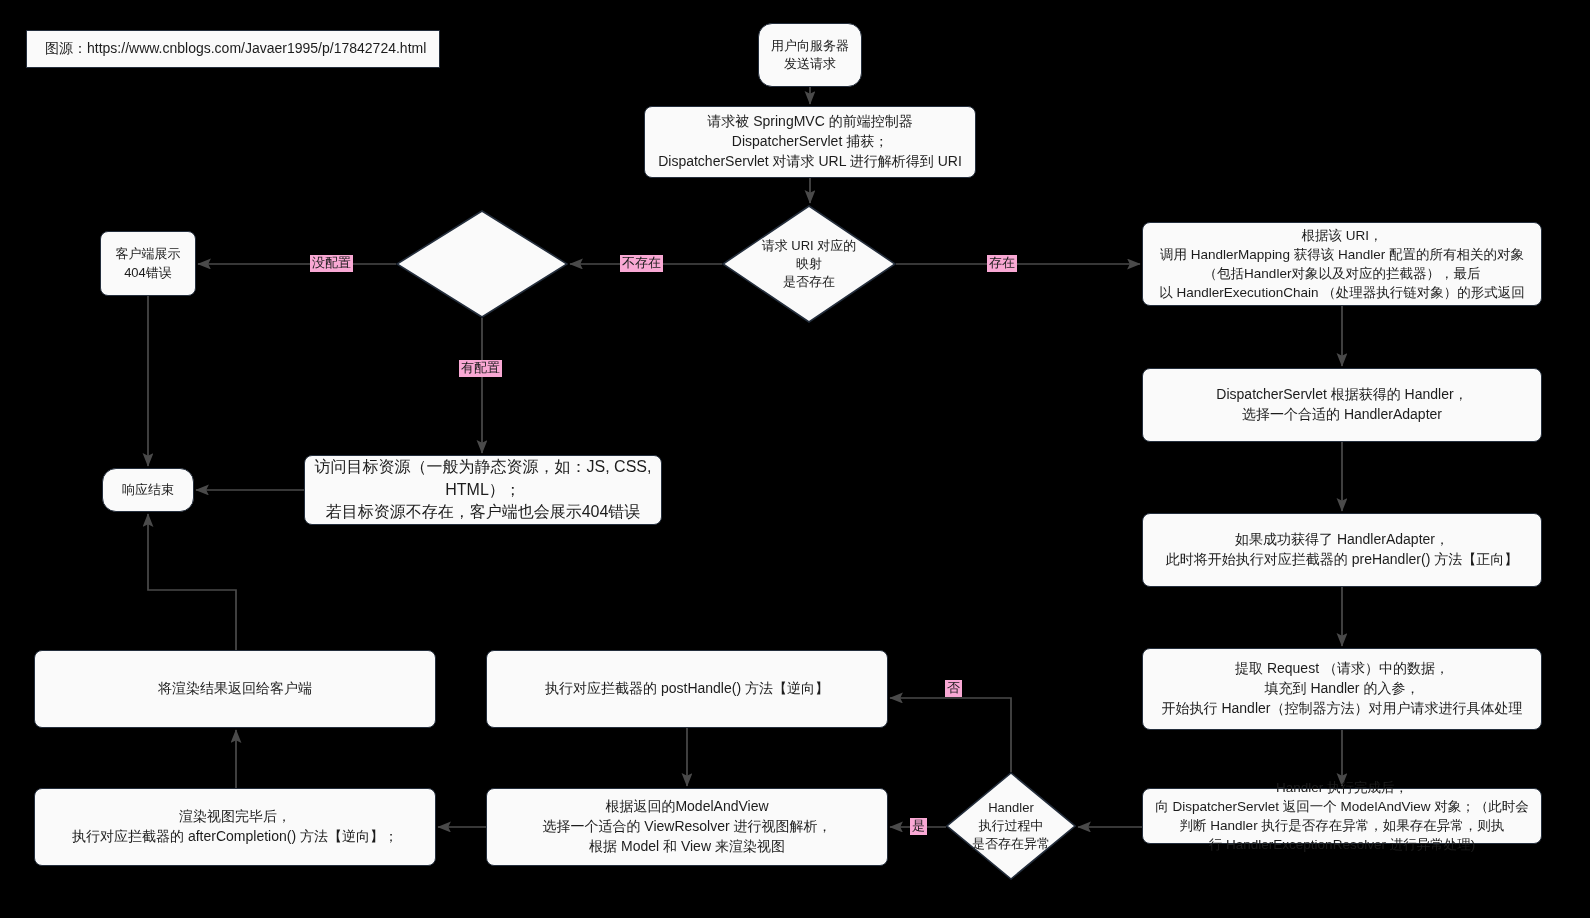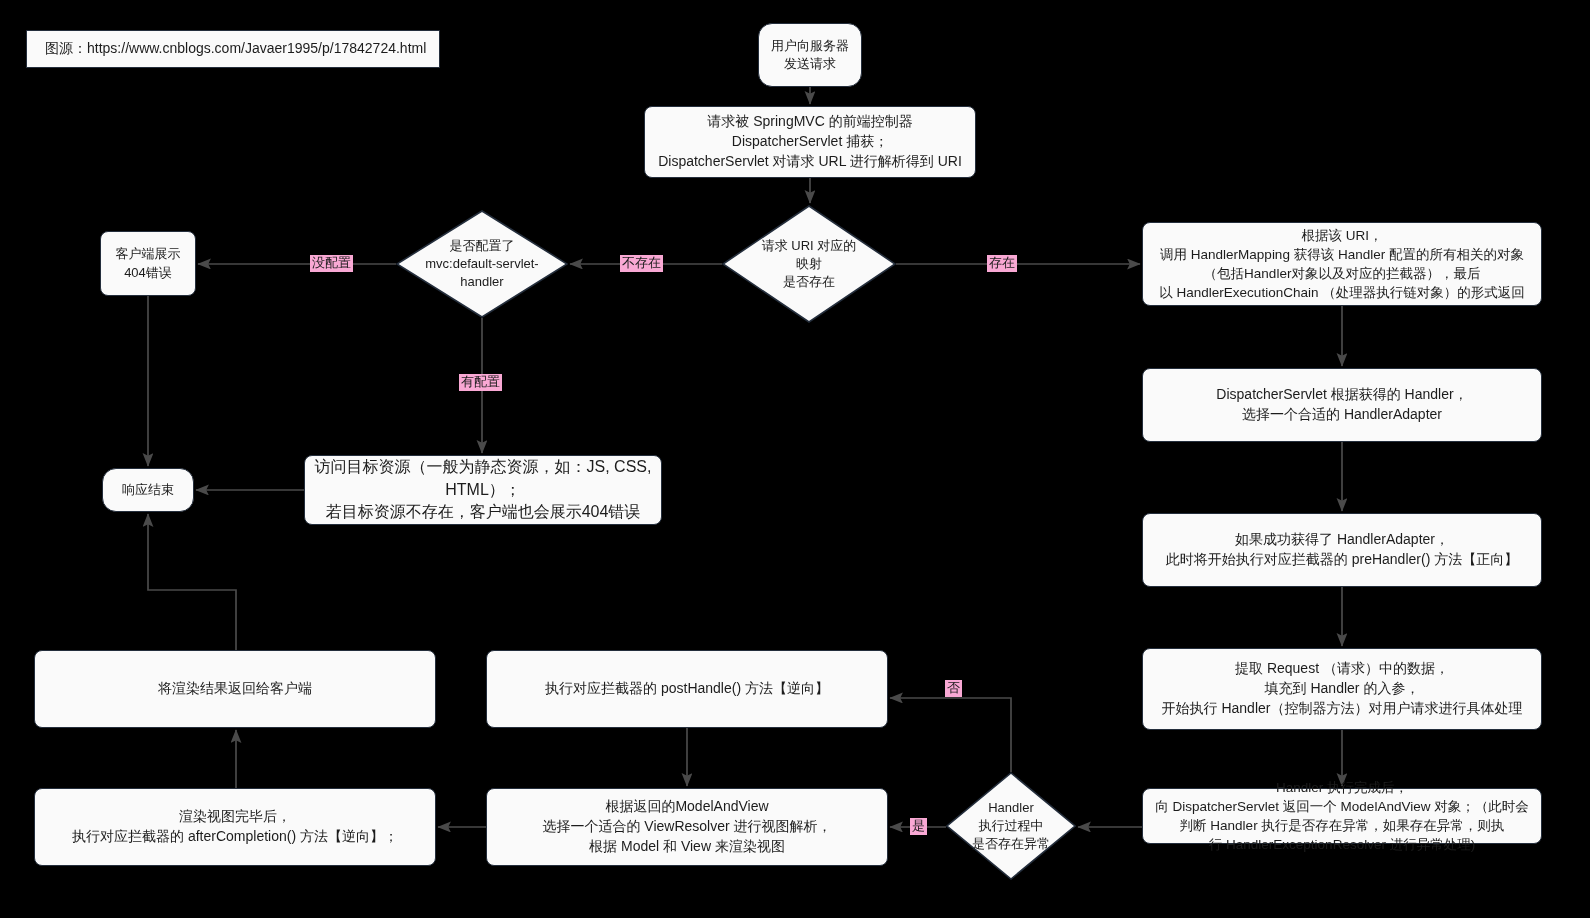--- a/index.html
+++ b/index.html
@@ -108,23 +108,21 @@
       <div class="node process" style="left: 644px; top: 106px; width: 332px; height: 72px; font-size: 14px;">请求被 SpringMVC 的前端控制器
 DispatcherServlet 捕获；
 DispatcherServlet 对请求 URL 进行解析得到 URI</div>
       <div class="node decision" style="left: 722px; top: 205px; width: 174px; height: 118px; font-size: 13px;"><svg class="decision-shape" viewBox="0 0 174 118" preserveAspectRatio="none">
           <polygon points="87,1 173,59 87,117 1,59" fill="#fafafa" stroke="#242e3c" stroke-width="1.6"></polygon>
         </svg><span class="decision-label">请求 URI 对应的
 映射
 是否存在</span></div>
       <div class="node decision" style="left: 396px; top: 210px; width: 172px; height: 108px; font-size: 13px;"><svg class="decision-shape" viewBox="0 0 172 108" preserveAspectRatio="none">
           <polygon points="86,1 171,54 86,107 1,54" fill="#fafafa" stroke="#242e3c" stroke-width="1.6"></polygon>
-        </svg><span class="decision-label">是否配置了
-mvc:default-servlet-
-handler</span></div>
+        </svg></div>
       <div class="node process" style="left: 100px; top: 231px; width: 96px; height: 65px; font-size: 13px;">客户端展示
 404错误</div>
       <div class="node process" style="left: 304px; top: 455px; width: 358px; height: 70px; font-size: 16px;">访问目标资源（一般为静态资源，如：JS, CSS, HTML）；
 若目标资源不存在，客户端也会展示404错误</div>
       <div class="node terminal" style="left: 102px; top: 468px; width: 92px; height: 44px; font-size: 13px;">响应结束</div>
       <div class="node process" style="left: 1142px; top: 222px; width: 400px; height: 84px; font-size: 13.5px;">根据该 URI，
 调用 HandlerMapping 获得该 Handler 配置的所有相关的对象
 （包括Handler对象以及对应的拦截器），最后
 以 HandlerExecutionChain （处理器执行链对象）的形式返回</div>
       <div class="node process" style="left: 1142px; top: 368px; width: 400px; height: 74px; font-size: 14px;">DispatcherServlet 根据获得的 Handler，
@@ -148,17 +146,17 @@
 根据 Model 和 View 来渲染视图</div>
       <div class="node process" style="left: 486px; top: 650px; width: 402px; height: 78px; font-size: 14px;">执行对应拦截器的 postHandle() 方法【逆向】</div>
       <div class="node process" style="left: 34px; top: 788px; width: 402px; height: 78px; font-size: 14px;">渲染视图完毕后，
 执行对应拦截器的 afterCompletion() 方法【逆向】；</div>
       <div class="node process" style="left: 34px; top: 650px; width: 402px; height: 78px; font-size: 14px;">将渲染结果返回给客户端</div>
     </div>
   <div id="labels-group">
       <div class="edge-label" style="left: 987px; top: 255px;">存在</div>
       <div class="edge-label" style="left: 620px; top: 255px;">不存在</div>
       <div class="edge-label" style="left: 310px; top: 255px;">没配置</div>
-      <div class="edge-label" style="left: 459px; top: 374px;">有配置</div>
+      <div class="edge-label" style="left: 459px; top: 360px;">有配置</div>
       <div class="edge-label" style="left: 910px; top: 818px;">是</div>
       <div class="edge-label" style="left: 945px; top: 680px;">否</div>
     </div>
 </div>
 
 </body></html>

